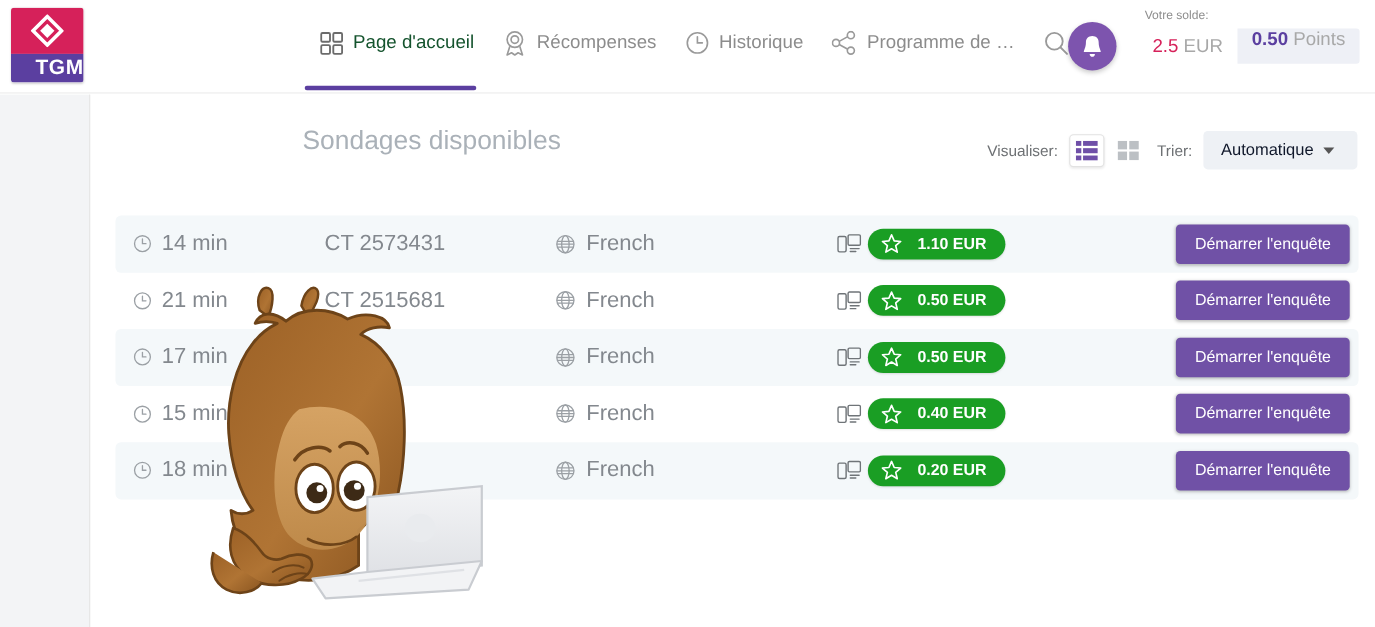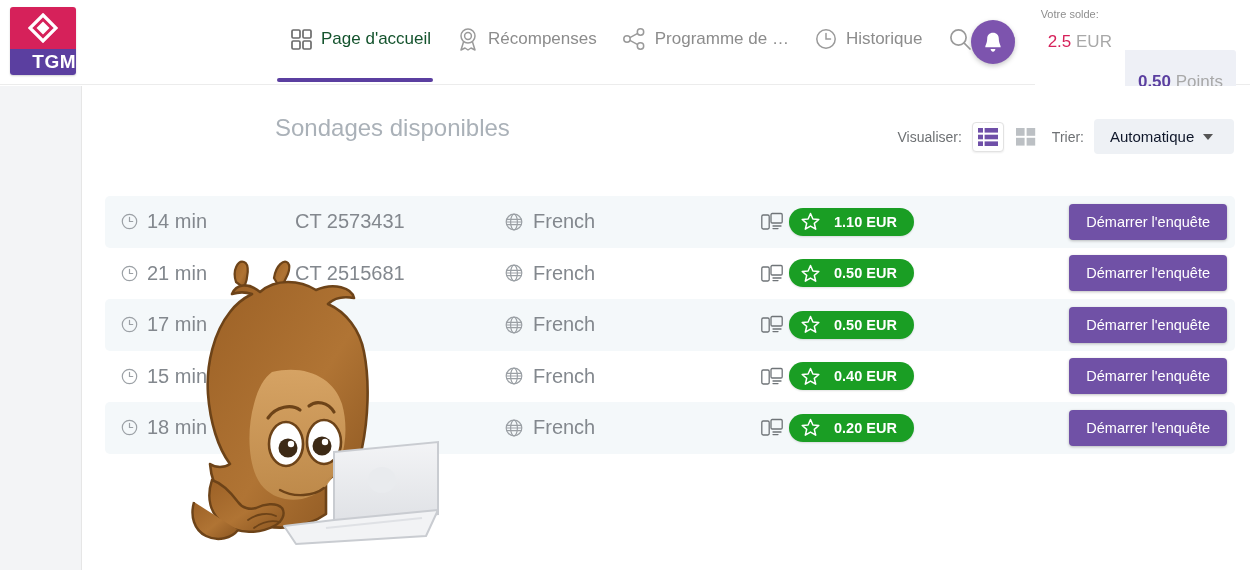--- a/index.html
+++ b/index.html
@@ -58,23 +58,22 @@
   }
 
   .balance { position:absolute; right: 14px; top: 8px; text-align:left; }
   .balance-label { font-size:11px; color:#8e8e8e; padding-left:6px; }
   .balance-row { display:flex; margin-top:6px; }
   .bal-eur {
     background:#ffffff; padding:6px 13px; font-size:17px;
     border-radius:3px 0 0 3px;
   }
   .bal-pts {
-    background:#eef0f6; padding:22px 13px; font-size:17px;
+    background:#eef0f6; padding:0 13px; font-size:17px;
     border-radius:0 3px 3px 0;
-    margin-top:24px;
   }
   .bal-eur .num { color:#d6215a; font-weight:normal; }
   .bal-eur .cur { color:#a8a8a8; }
   .bal-pts .num { color:#5b3fa0; font-weight:bold; }
   .bal-pts .cur { color:#a8a8a8; }
 
   
   .left-rail {
     position:absolute; left:0; top:86px; width:82px; height:484px;
     background:#f3f4f6; border-right:1px solid #e6e6e6;
@@ -176,38 +175,38 @@
             <circle cx="11" cy="9" r="7" fill="none" stroke="#9a9a9a" stroke-width="1.5"></circle>
             <circle cx="11" cy="9" r="3.4" fill="none" stroke="#9a9a9a" stroke-width="1.5"></circle>
             <path d="M6.5 15 L4 23 L8 21 L11 23 L14 21 L18 23 L15.5 15" fill="none" stroke="#9a9a9a" stroke-width="1.5" stroke-linejoin="round"></path>
           </svg>
         </span>
         <span class="lbl">Récompenses</span>
       </div>
 
       <div class="nav-item">
         <span class="ico">
+          <svg width="22" height="22" viewBox="0 0 22 22">
+            <circle cx="11" cy="11" r="9.2" fill="none" stroke="#9a9a9a" stroke-width="1.5"></circle>
+            <path d="M11 5.5 L11 11 L15.5 11" fill="none" stroke="#9a9a9a" stroke-width="1.5" stroke-linecap="round"></path>
+          </svg>
+        </span>
+        <span class="lbl">Historique</span>
+      </div>
+
+      <div class="nav-item">
+        <span class="ico">
           <svg width="23" height="22" viewBox="0 0 23 22">
             <circle cx="17.5" cy="4" r="3.2" fill="none" stroke="#9a9a9a" stroke-width="1.5"></circle>
             <circle cx="17.5" cy="18" r="3.2" fill="none" stroke="#9a9a9a" stroke-width="1.5"></circle>
             <circle cx="4" cy="11" r="3.2" fill="none" stroke="#9a9a9a" stroke-width="1.5"></circle>
             <path d="M6.9 9.6 L14.7 5.3 M6.9 12.4 L14.7 16.7" stroke="#9a9a9a" stroke-width="1.5"></path>
           </svg>
         </span>
         <span class="lbl">Programme de …</span>
-      </div>
-
-      <div class="nav-item">
-        <span class="ico">
-          <svg width="22" height="22" viewBox="0 0 22 22">
-            <circle cx="11" cy="11" r="9.2" fill="none" stroke="#9a9a9a" stroke-width="1.5"></circle>
-            <path d="M11 5.5 L11 11 L15.5 11" fill="none" stroke="#9a9a9a" stroke-width="1.5" stroke-linecap="round"></path>
-          </svg>
-        </span>
-        <span class="lbl">Historique</span>
       </div>
 
       <div class="nav-item">
         <span class="ico">
           <svg width="24" height="24" viewBox="0 0 24 24">
             <circle cx="10.5" cy="10.5" r="7.6" fill="none" stroke="#9a9a9a" stroke-width="1.7"></circle>
             <path d="M16.2 16.2 L22 22" stroke="#9a9a9a" stroke-width="1.7" stroke-linecap="round"></path>
           </svg>
         </span>
         <span class="lbl">Aide</span>

